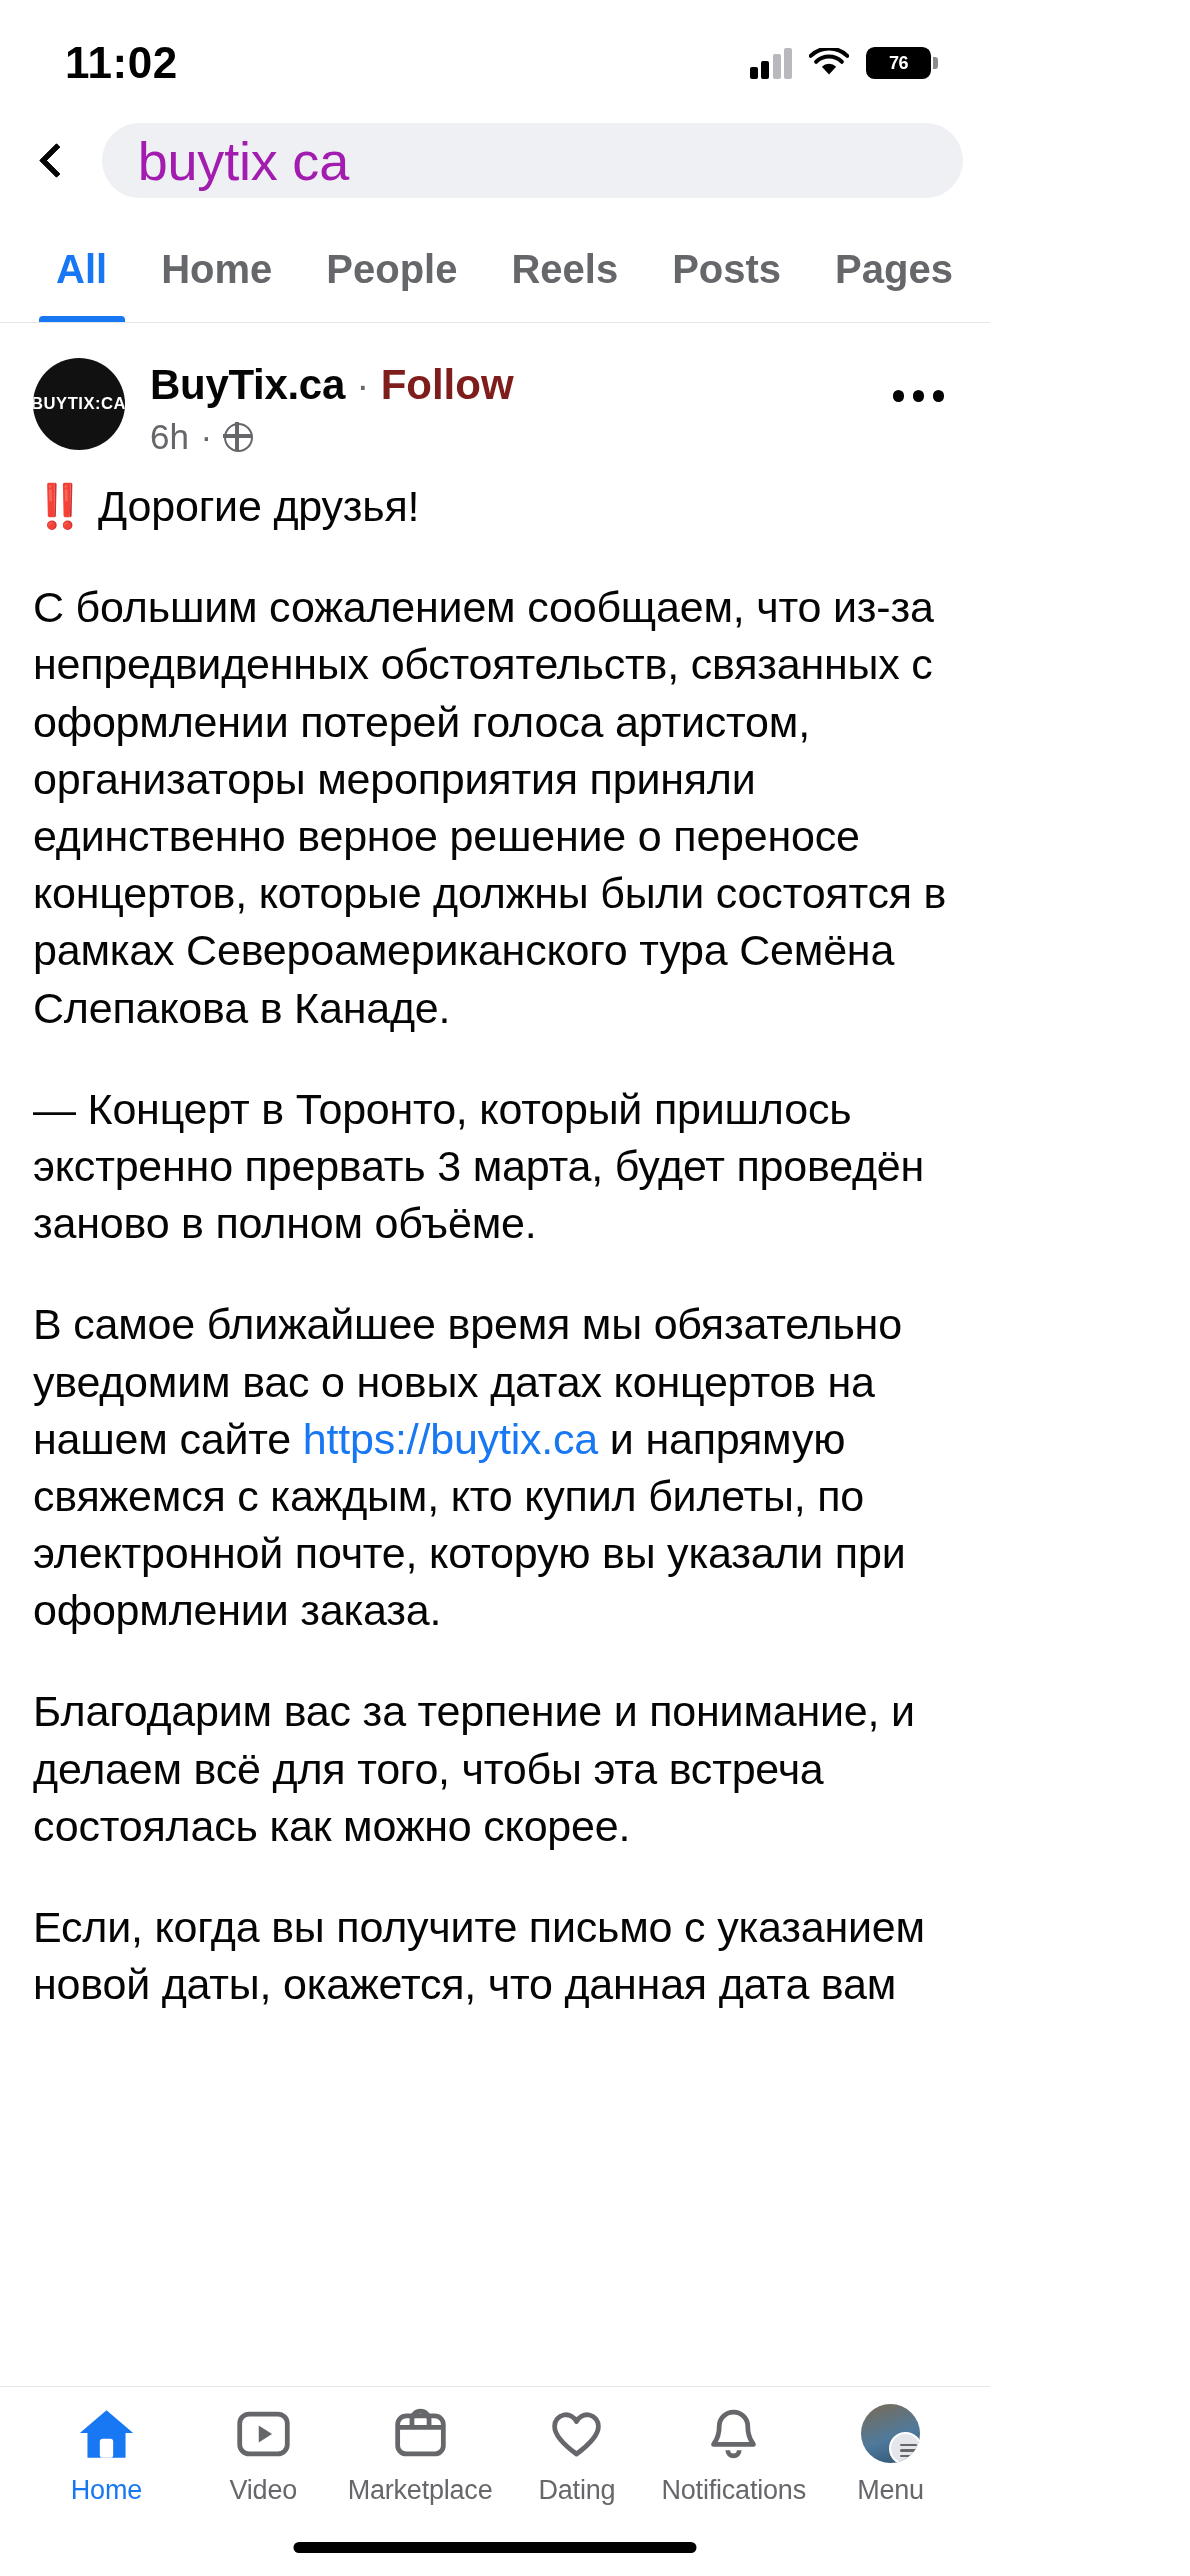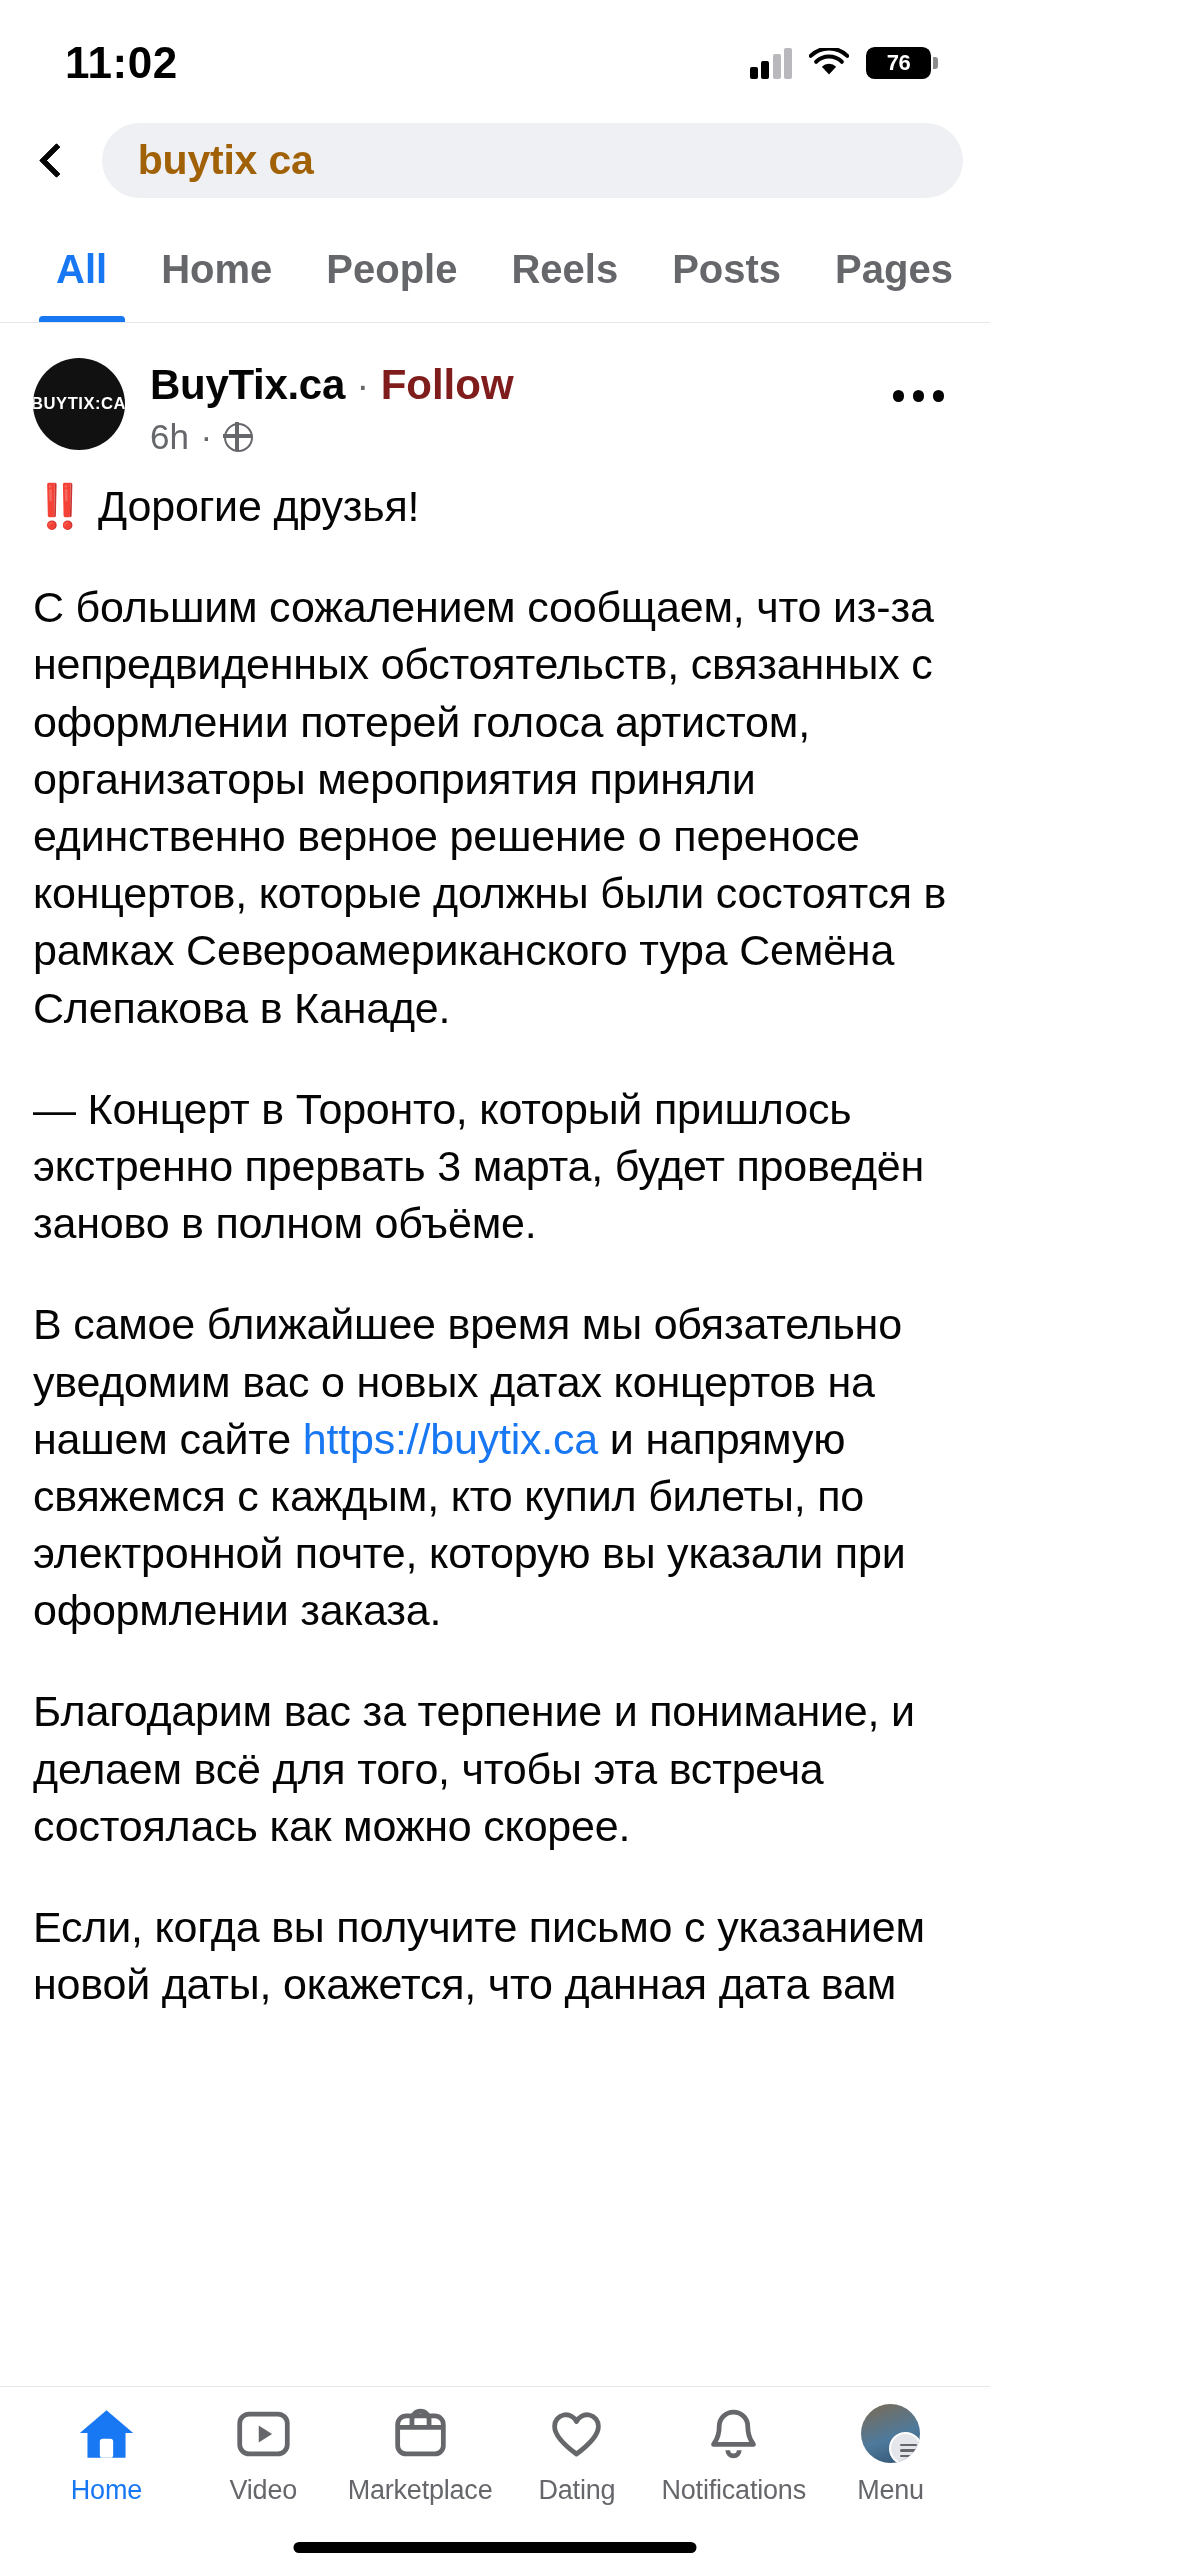--- a/index.html
+++ b/index.html
@@ -71,21 +71,21 @@
     content: "";
     position: absolute;
     right: -6.7px; top: 9.6px;
     width: 4.8px; height: 12.5px;
     background: #000;
     border-radius: 0 2.9px 2.9px 0;
     opacity: .45;
   }
   .battery span {
     color: #fff;
-    font-size: 22px;
+    font-size: 18px;
     font-weight: 600;
     letter-spacing: -0.5px;
   }
 
   
   .search-header {
     flex: 0 0 111px;
     display: flex;
     align-items: center;
     padding: 0 27px 0 19px;
@@ -106,24 +106,23 @@
   .search-pill {
     flex: 1;
     height: 75px;
     background: #eef0f3;
     border-radius: 38px;
     display: flex;
     align-items: center;
     padding: 0 36px;
   }
   .search-pill .q {
-    font-size: 41px;
-    color: #a16207;
+    font-size: 54px;
+    color: #a21caf;
     letter-spacing: -0.2px;
-    font-weight: bold;
   }
 
   
   .tabs {
     flex: 0 0 107px;
     display: flex;
     align-items: center;
     padding: 0 29px;
     gap: 0;
     position: relative;

